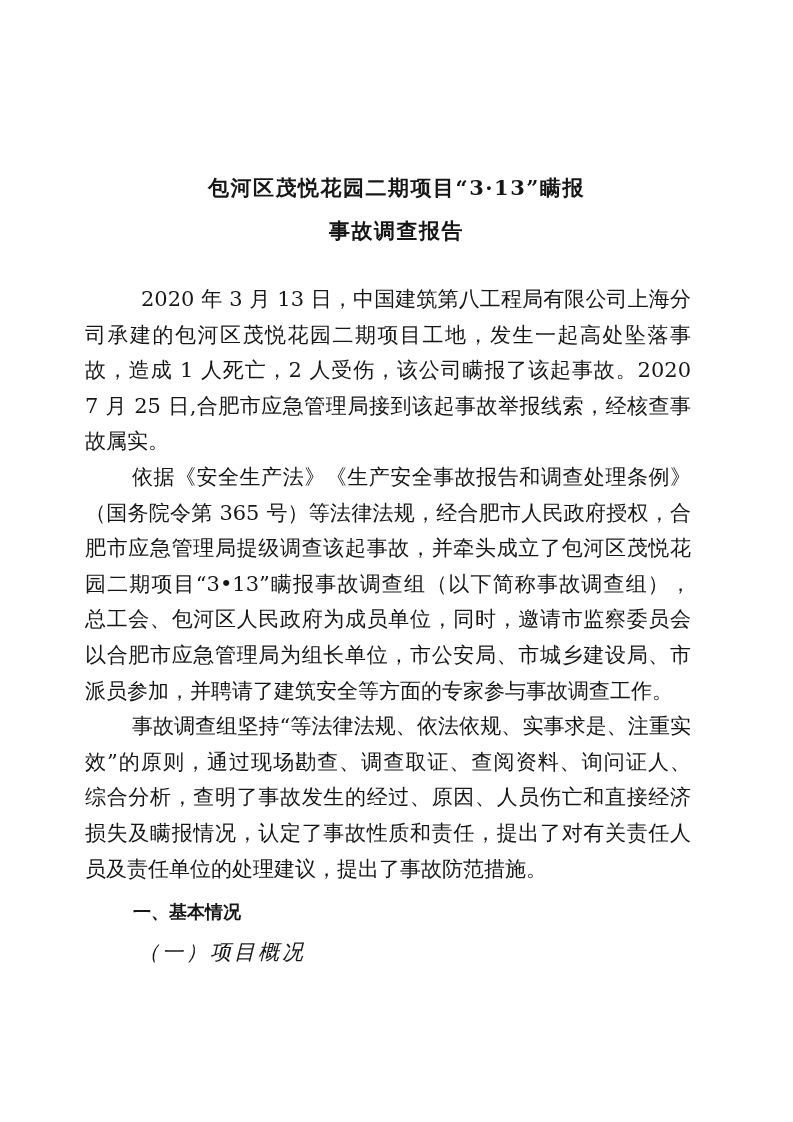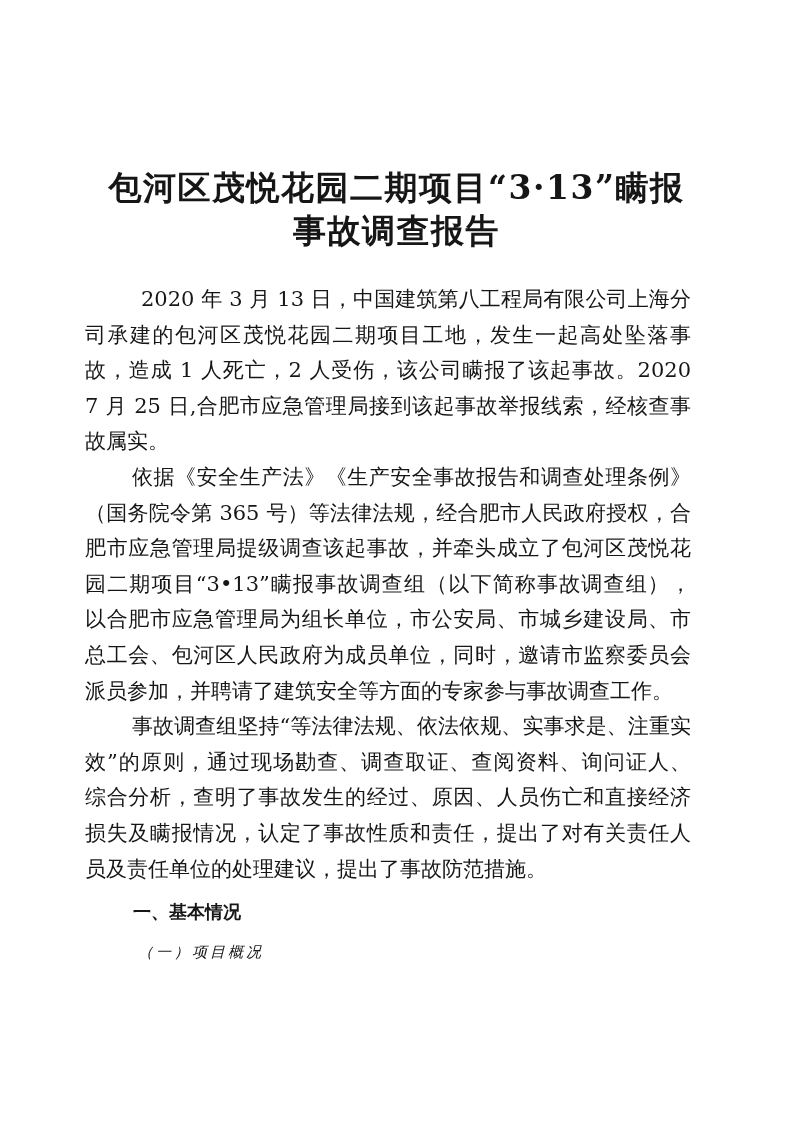--- a/index.html
+++ b/index.html
@@ -10,21 +10,21 @@
     margin: 0 auto;
     background: #ffffff;
     color: #161616;
     overflow: hidden;
     font-family: "DejaVu Serif", "Liberation Serif", serif;
   }
   .doc-title {
     padding-top: 166px;
     text-align: center;
     font-weight: 700;
-    font-size: 33px;
+    font-size: 21px;
     line-height: 43px;
     letter-spacing: 1.5px;
   }
   .doc-body {
     margin-left: 85px;
     width: 606px;
     padding-top: 30px;
   }
   .line {
     font-size: 21px;
@@ -45,21 +45,21 @@
     padding-left: 48px;
     font-family: "DejaVu Sans", "Liberation Sans", sans-serif;
     font-weight: 700;
     font-size: 18px;
     line-height: 38px;
   }
   .heading-2 {
     padding-left: 53px;
     font-family: "DejaVu Serif", "Liberation Serif", serif;
     font-style: italic;
-    font-size: 15px;
+    font-size: 21px;
     line-height: 42px;
     letter-spacing: 3px;
   }
 </style>
 </head>
 <body>
 
 <div class="page">
 
   <div class="doc-title">
@@ -75,22 +75,22 @@
       <div class="line">故，造成 1 人死亡，2 人受伤，该公司瞒报了该起事故。2020 年</div>
       <div class="line">7 月 25 日,合肥市应急管理局接到该起事故举报线索，经核查事</div>
       <div class="line last">故属实。</div>
     </div>
 
     <div class="para">
       <div class="line indent">依据《安全生产法》《生产安全事故报告和调查处理条例》</div>
       <div class="line">（国务院令第 365 号）等法律法规，经合肥市人民政府授权，合</div>
       <div class="line">肥市应急管理局提级调查该起事故，并牵头成立了包河区茂悦花</div>
       <div class="line">园二期项目“3•13”瞒报事故调查组（以下简称事故调查组），</div>
+      <div class="line">总工会、包河区人民政府为成员单位，同时，邀请市监察委员会</div>
       <div class="line">以合肥市应急管理局为组长单位，市公安局、市城乡建设局、市</div>
-      <div class="line">总工会、包河区人民政府为成员单位，同时，邀请市监察委员会</div>
       <div class="line last">派员参加，并聘请了建筑安全等方面的专家参与事故调查工作。</div>
     </div>
 
     <div class="para">
       <div class="line indent">事故调查组坚持“等法律法规、依法依规、实事求是、注重实</div>
       <div class="line">效”的原则，通过现场勘查、调查取证、查阅资料、询问证人、</div>
       <div class="line">综合分析，查明了事故发生的经过、原因、人员伤亡和直接经济</div>
       <div class="line">损失及瞒报情况，认定了事故性质和责任，提出了对有关责任人</div>
       <div class="line last">员及责任单位的处理建议，提出了事故防范措施。</div>
     </div>

